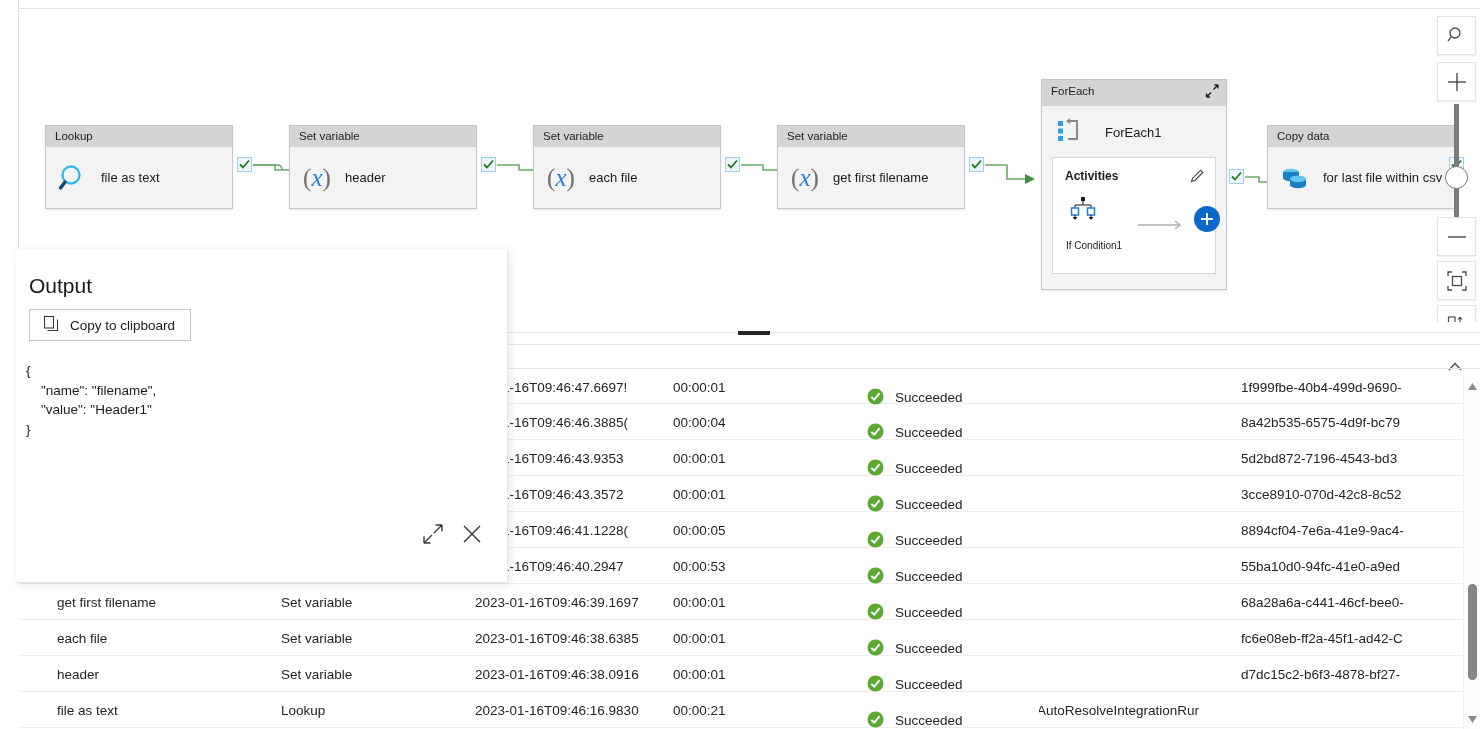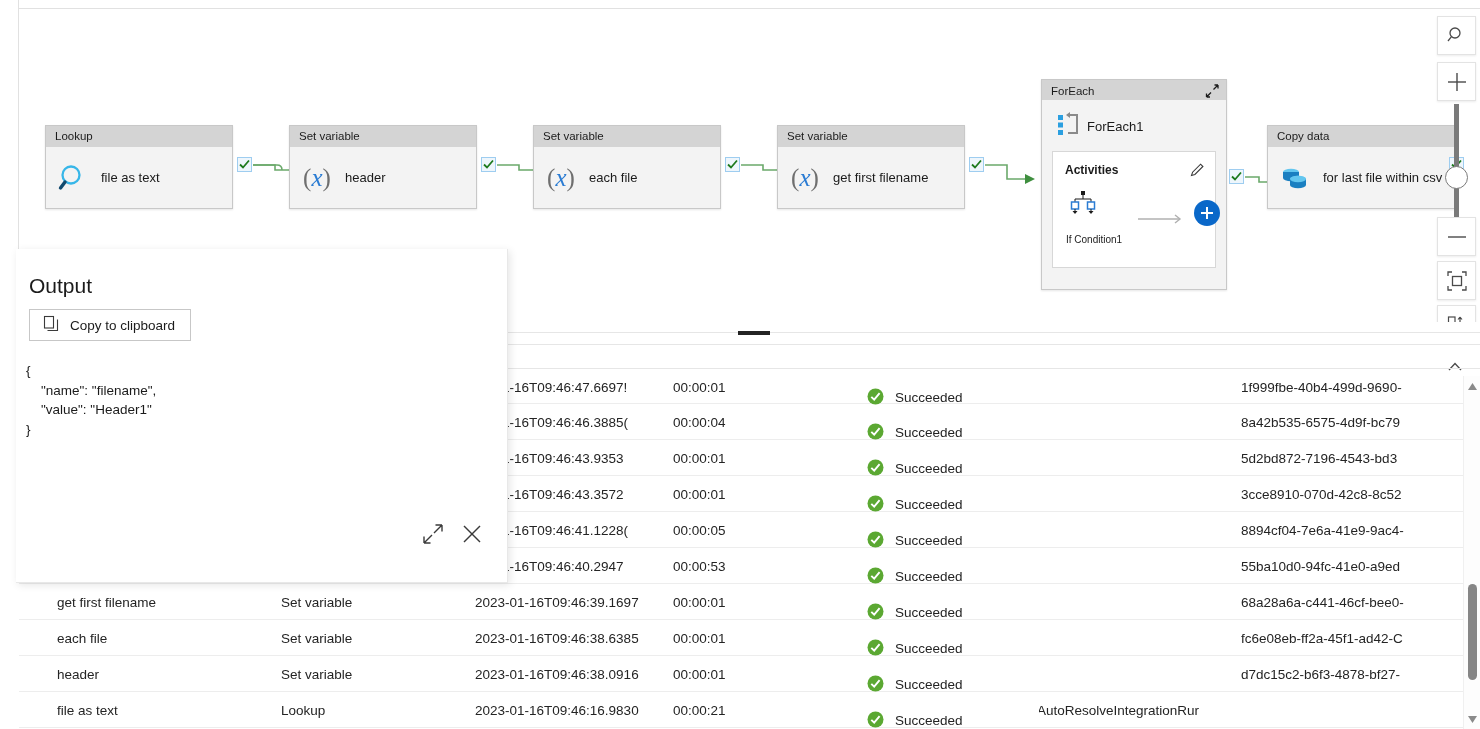--- a/index.html
+++ b/index.html
@@ -33,24 +33,24 @@
   
   .conn { position: absolute; height: 40px; }
   .conn svg { display: block; }
   .chk { position: absolute; width: 15px; height: 15px; background: #eef6fc;
          border: 1px solid #9ecdf0; display: flex; align-items: center; justify-content: center; }
   .chk svg { display: block; }
 
   
   .foreach { position: absolute; left: 1022px; top: 70px; width: 186px; height: 211px;
              background: #f3f3f3; border: 1px solid #c8c8c8; box-shadow: 0 1px 2px rgba(0,0,0,.10); }
-  .foreach-head { height: 20px; background: #d4d4d4; position: relative; padding: 4px 16px 0 9px;
+  .foreach-head { height: 26px; background: #d4d4d4; position: relative; padding: 4px 16px 0 9px;
                   font-size: 11.5px; color: #1b1b1b; line-height: 15px; }
   .foreach-collapse { position: absolute; right: 6px; top: 4px; width: 16px; height: 15px; cursor: pointer; }
-  .foreach-title { display: flex; align-items: center; gap: 4px; padding: 12px 0 10px 15px; }
+  .foreach-title { display: flex; align-items: center; gap: 22px; padding: 12px 0 10px 15px; }
   .foreach-title span { font-size: 13px; color: #1b1b1b; }
   .activities { margin: 0 10px; background: #fff; border: 1px solid #d7d7d7; height: 117px; position: relative; }
   .activities-head { font-size: 12px; font-weight: bold; color: #1b1b1b; padding: 11px 0 0 12px; }
   .pencil { position: absolute; right: 10px; top: 10px; width: 15px; height: 15px; cursor: pointer; }
   .inner-act { position: absolute; left: 13px; top: 38px; width: 60px; text-align: left; }
   .inner-act-lbl { font-size: 10px; color: #1b1b1b; line-height: 11.5px; margin-top: 16px; }
   .arrow-mid { position: absolute; left: 85px; top: 58px; width: 48px; height: 10px; }
   .plus-btn { position: absolute; left: 141px; top: 48px; width: 26px; height: 26px; border-radius: 50%;
               background: #0a68c9; display: flex; align-items: center; justify-content: center; cursor: pointer; }
   .plus-btn::before { content:""; position:absolute; width:12px; height:2px; background:#fff; }

